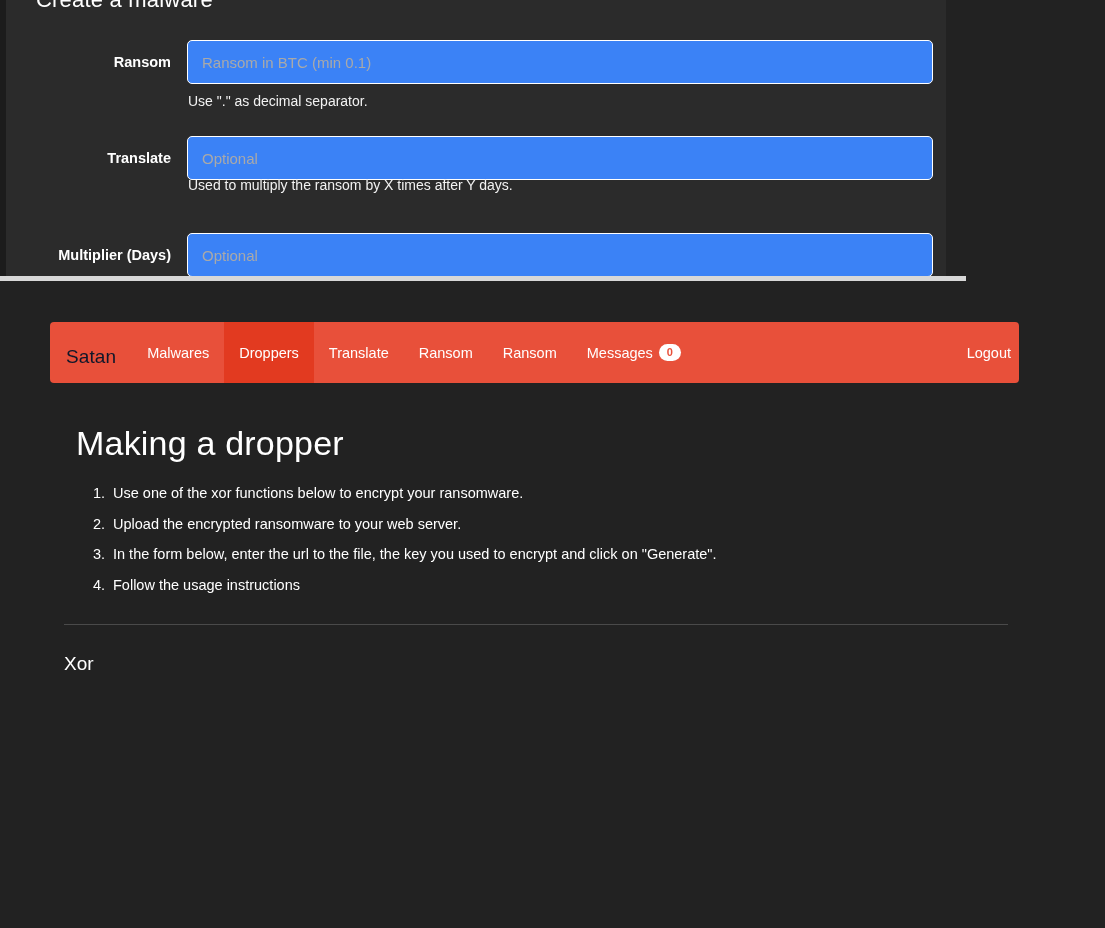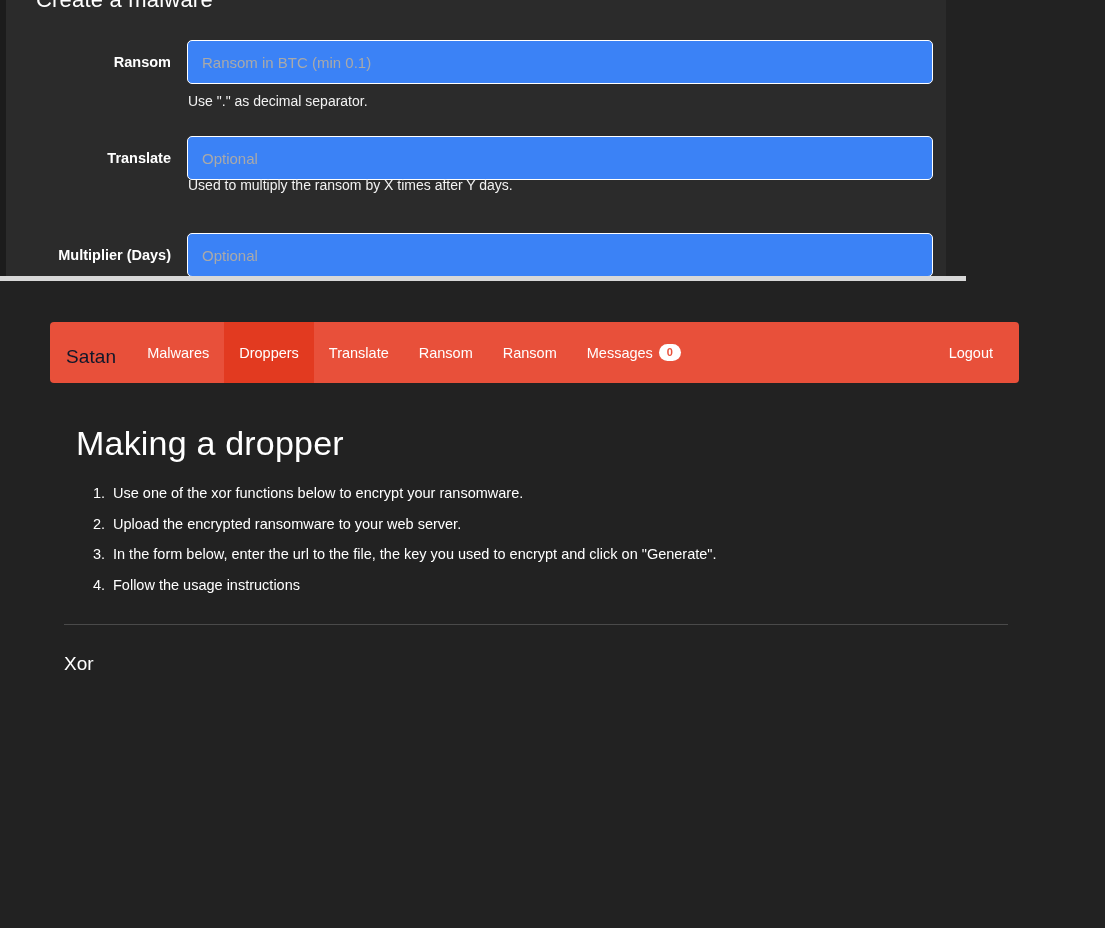--- a/index.html
+++ b/index.html
@@ -120,21 +120,21 @@
     display: flex;
     align-items: center;
     padding: 0 15px;
     font-size: 14.5px;
     color: #ffffff;
     text-decoration: none;
     white-space: nowrap;
   }
   .nav-item.active { background: #e23a20; }
   .nav-spacer { flex: 1 1 auto; }
-  .nav-right { padding-right: 26px; }
+  .nav-right { padding-right: 8px; }
   .badge {
     display: inline-block;
     min-width: 10px;
     margin-left: 6px;
     padding: 3px 6px;
     font-size: 11px;
     font-weight: bold;
     line-height: 1;
     color: #e8503a;
     background: #ffffff;

